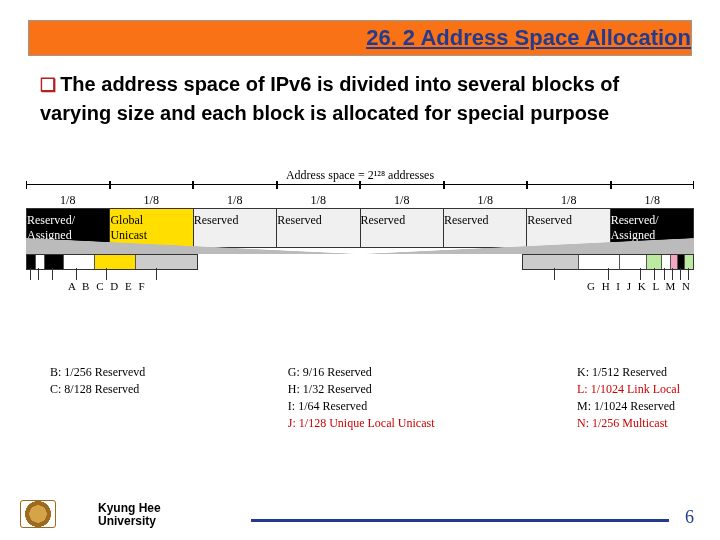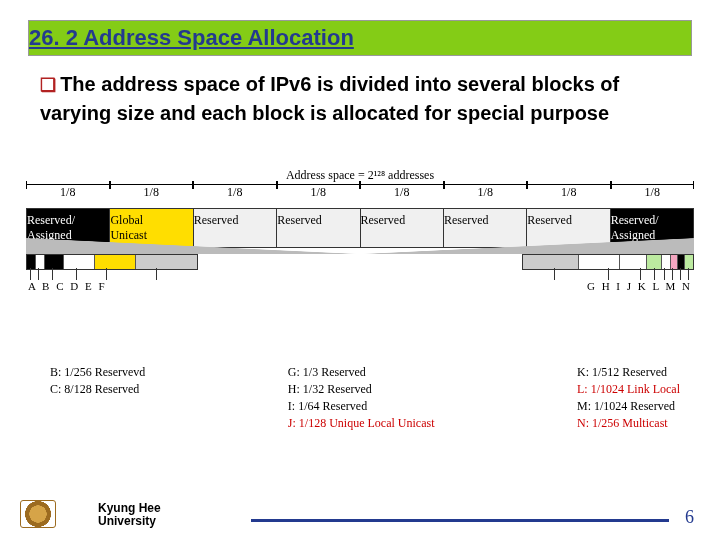--- a/index.html
+++ b/index.html
@@ -8,24 +8,24 @@
     width: 720px;
     height: 540px;
     background: #fff;
     font-family: Arial, Helvetica, sans-serif;
     position: relative;
     overflow: hidden;
     color: #000;
   }
   .title-bar {
     margin: 20px 28px 0 28px;
-    background: #84cc16;
+    background: #f97316;
     border: 1px solid #999;
     padding: 4px 0 4px 0;
-    text-align: left;
+    text-align: right;
   }
   .title-bar span {
     font-size: 22px;
     font-weight: bold;
     color: #233a8f;
     text-decoration: underline;
   }
   .body-text {
     margin: 14px 36px 12px 40px;
     font-size: 20px;
@@ -56,21 +56,21 @@
     width: 100%;
     display: flex;
   }
   .fraction-row { top: 16px; }
   .fraction-row div {
     flex: 1;
     text-align: center;
     font-size: 12px;
     font-family: "Times New Roman", serif;
     border-top: 1px solid #000;
-    padding-top: 0;
+    padding-top: 8px;
     position: relative;
   }
   .fraction-row div::before,
   .fraction-row div::after {
     content: "";
     position: absolute;
     top: -4px;
     width: 1px; height: 8px;
     background: #000;
   }
@@ -133,20 +133,21 @@
   .dr-k { flex: 0 0 8px;  background:#fff; }
   .dr-l { flex: 0 0 6px;  background:#f4a6c0; }
   .dr-m { flex: 0 0 6px;  background:#000; }
   .dr-n { flex: 0 0 8px;  background:#bceaa0; }
   .letter-row-l, .letter-row-r {
     position: absolute;
     top: 112px;
     font-size: 11px;
     font-family: "Times New Roman", serif;
     letter-spacing: 2px;
+    margin-left: 40px;
   }
   .letter-row-l { left: 2px; }
   .letter-row-r { right: 2px; text-align: center; }
   .tick-row-l, .tick-row-r {
     position: absolute;
     top: 100px; height: 12px;
   }
   .tick-row-l { left: 0; width: 170px; }
   .tick-row-r { right: 0; width: 170px; }
   .tick {
@@ -275,21 +276,21 @@
   <div class="letter-row-l">A   B   C       D        E                 F</div>
   <div class="letter-row-r">G              H          I   J K L M N</div>
 </div>
 
 <div class="legend">
   <div class="col" id="lc1">
       <span>B: 1/256 Reservevd</span>
       <span>C: 8/128 Reserved</span>
     </div>
   <div class="col" id="lc3">
-      <span>G: 1/3 Reserved</span>
+      <span>G: 9/16 Reserved</span>
       <span>H: 1/32 Reserved</span>
       <span>I: 1/64 Reserved</span>
       <span class="red">J: 1/128 Unique Local Unicast</span>
     </div>
   <div class="col" id="lc4">
       <span>K: 1/512 Reserved</span>
       <span class="red">L: 1/1024 Link Local</span>
       <span>M: 1/1024 Reserved</span>
       <span class="red">N: 1/256 Multicast</span>
     </div>

